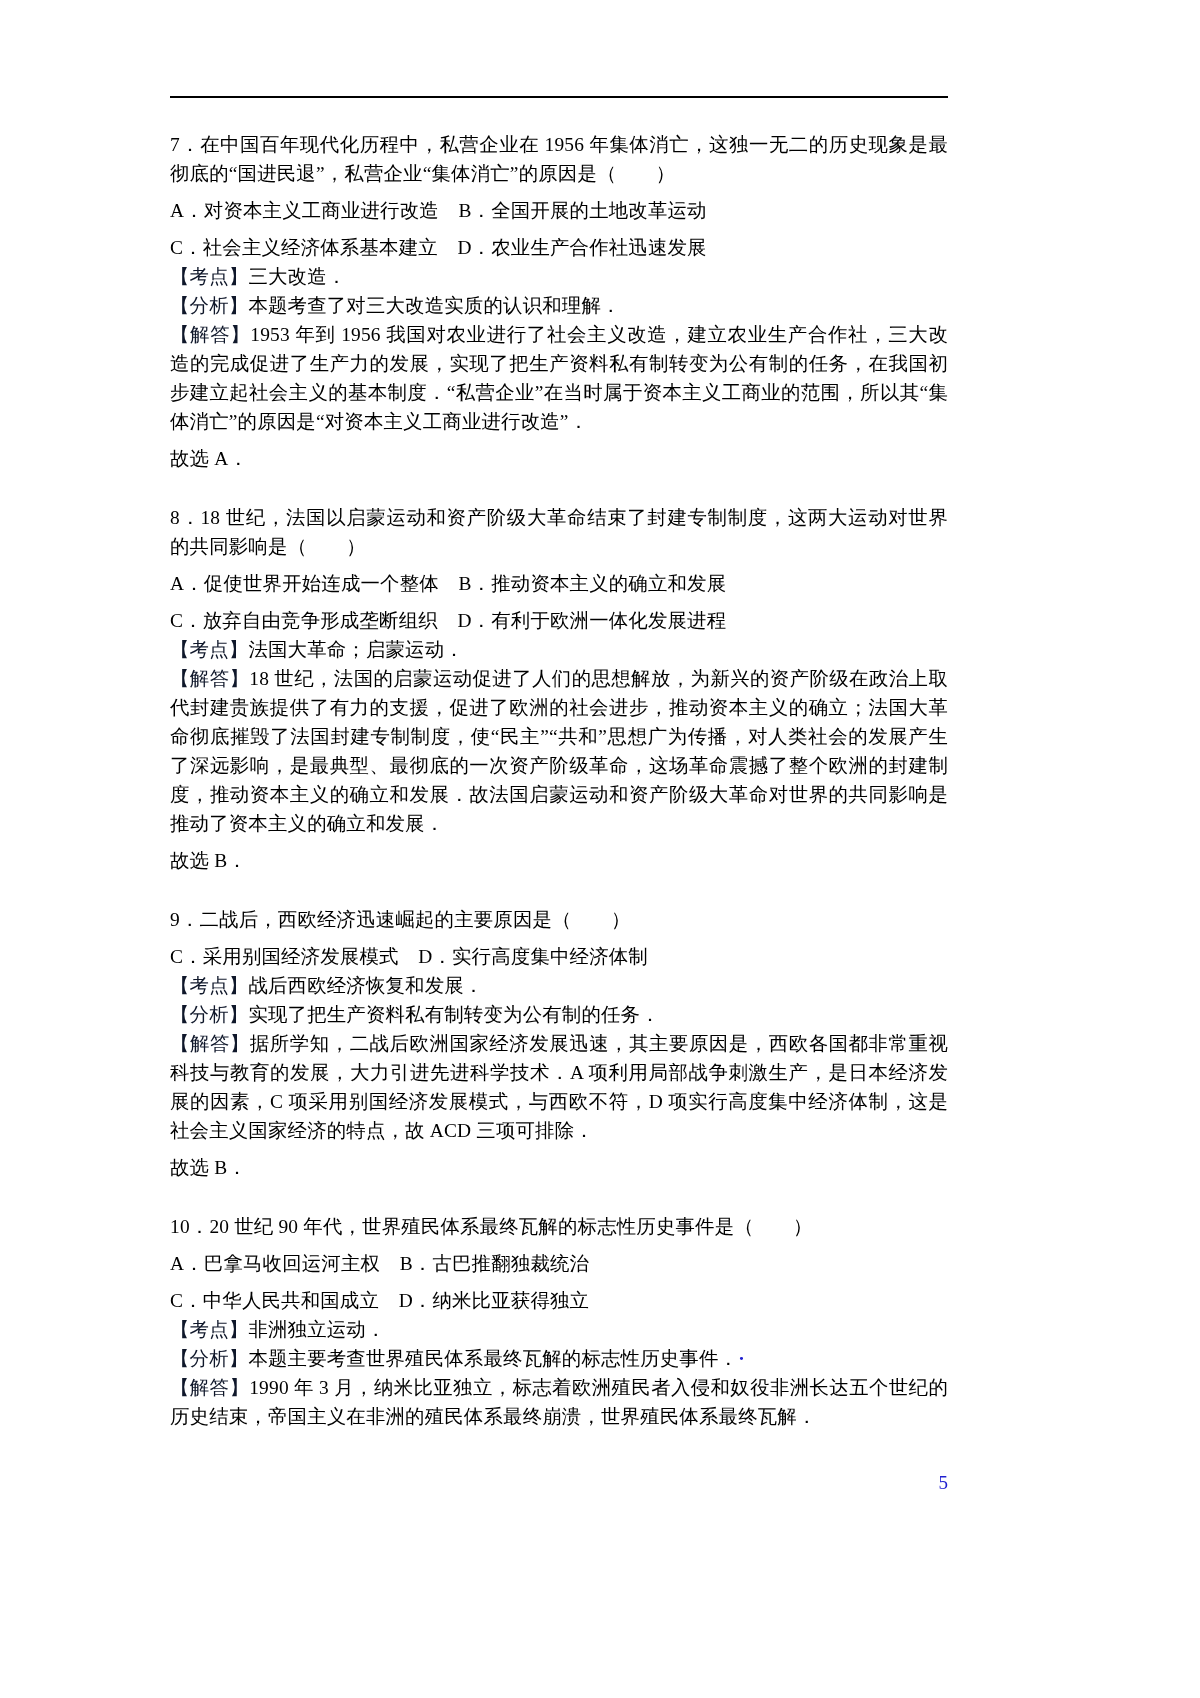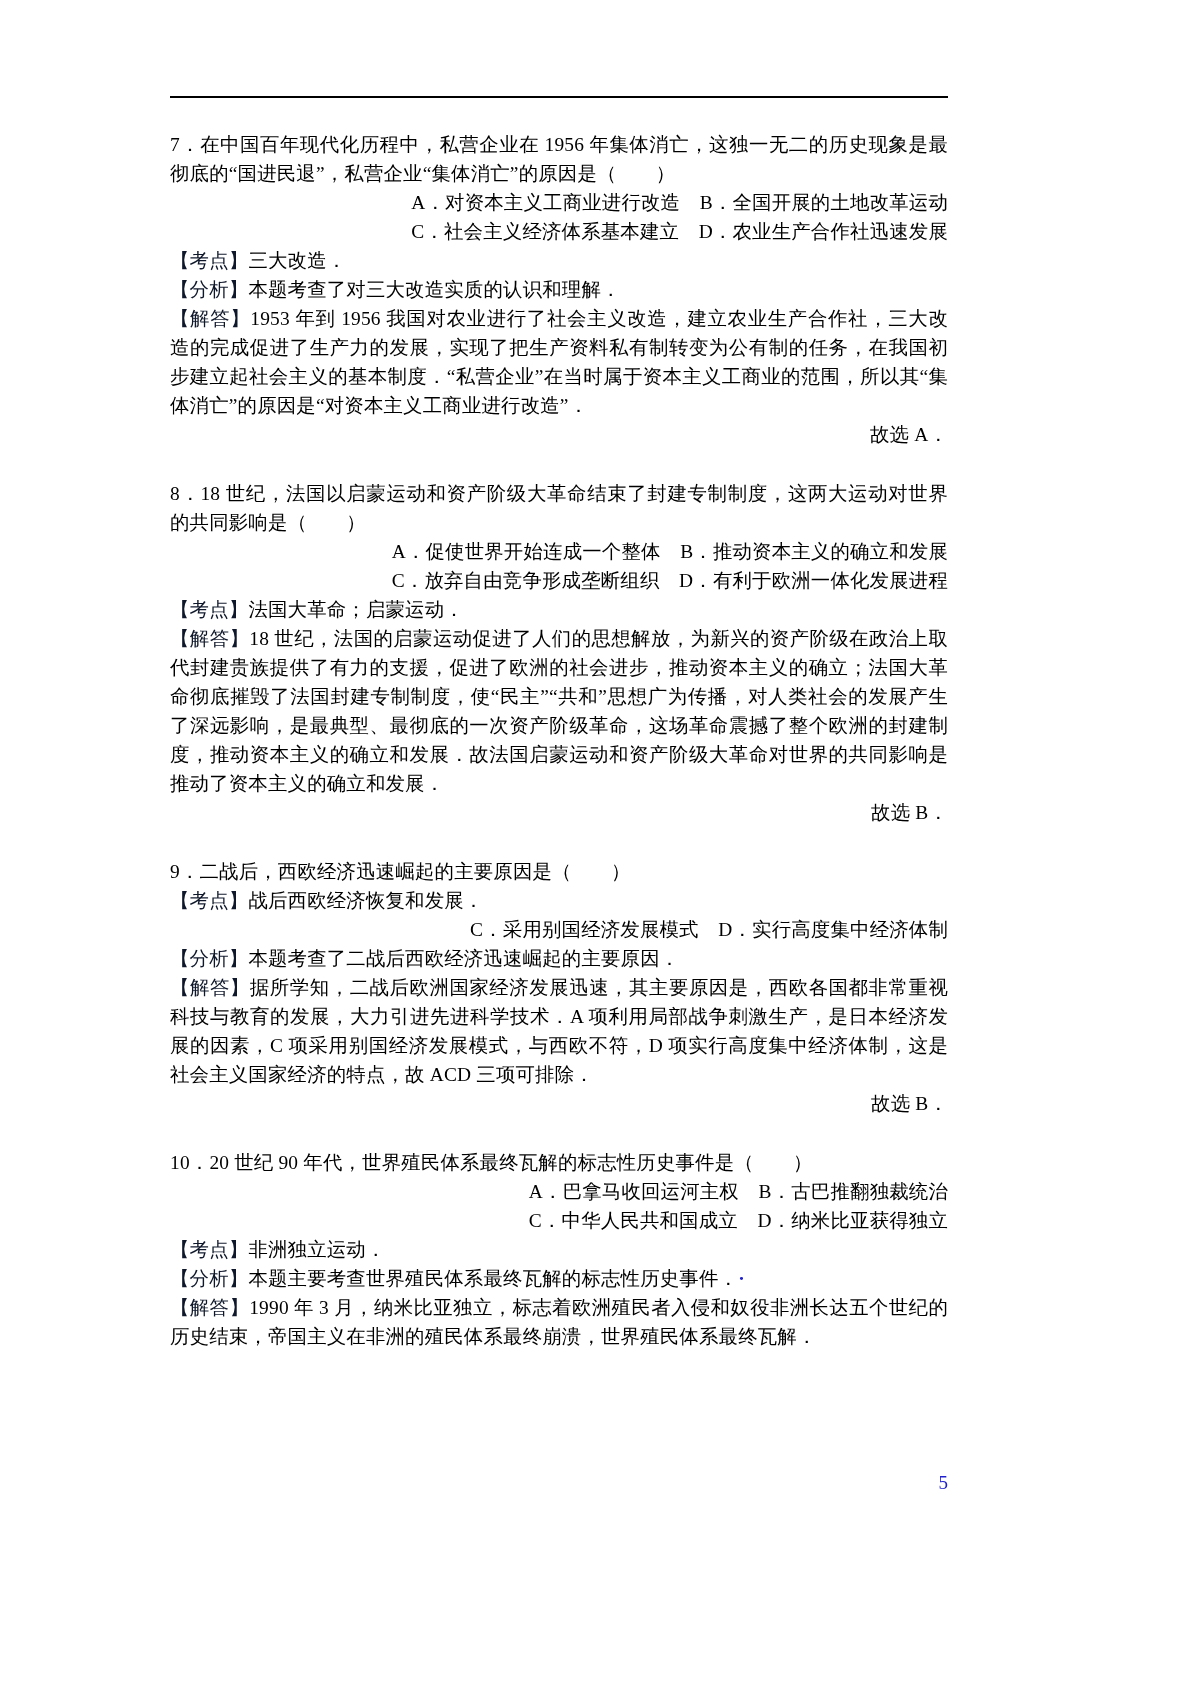--- a/index.html
+++ b/index.html
@@ -29,21 +29,22 @@
     width: 100%;
   }
   p.line {
     margin: 0;
     font-size: 19.4px;
     line-height: 29px;
     text-align: justify;
     letter-spacing: 0.2px;
   }
   p.single {
-    text-align: right;
+    text-align: left;
+    margin-top: 8px;
   }
   .q {
     margin-top: 30px;
   }
   .q:first-of-type {
     margin-top: 0;
   }
   .label {
     color: #0f172a;
   }
@@ -82,23 +83,23 @@
       <p class="line">8．18 世纪，法国以启蒙运动和资产阶级大革命结束了封建专制制度，这两大运动对世界的共同影响是（　　）</p>
       <p class="line single">A．促使世界开始连成一个整体　B．推动资本主义的确立和发展</p>
       <p class="line single">C．放弃自由竞争形成垄断组织　D．有利于欧洲一体化发展进程</p>
       <p class="line"><span class="label">【考点】</span><span>法国大革命；启蒙运动．</span></p>
       <p class="line"><span class="label">【解答】</span><span>18 世纪，法国的启蒙运动促进了人们的思想解放，为新兴的资产阶级在政治上取代封建贵族提供了有力的支援，促进了欧洲的社会进步，推动资本主义的确立；法国大革命彻底摧毁了法国封建专制制度，使“民主”“共和”思想广为传播，对人类社会的发展产生了深远影响，是最典型、最彻底的一次资产阶级革命，这场革命震撼了整个欧洲的封建制度，推动资本主义的确立和发展．故法国启蒙运动和资产阶级大革命对世界的共同影响是推动了资本主义的确立和发展．</span></p>
       <p class="line single">故选 B．</p>
     </section>
 
     <section class="q">
       <p class="line">9．二战后，西欧经济迅速崛起的主要原因是（　　）</p>
+      <p class="line single">C．采用别国经济发展模式　D．实行高度集中经济体制</p>
       <p class="line"><span class="label">【考点】</span><span>战后西欧经济恢复和发展．</span></p>
-      <p class="line single">C．采用别国经济发展模式　D．实行高度集中经济体制</p>
-      <p class="line"><span class="label">【分析】</span><span>本题考查了二战后西欧经济迅速崛起的主要原因．</span></p>
+      <p class="line"><span class="label">【分析】</span><span>实现了把生产资料私有制转变为公有制的任务．</span></p>
       <p class="line"><span class="label">【解答】</span><span>据所学知，二战后欧洲国家经济发展迅速，其主要原因是，西欧各国都非常重视科技与教育的发展，大力引进先进科学技术．A 项利用局部战争刺激生产，是日本经济发展的因素，C 项采用别国经济发展模式，与西欧不符，D 项实行高度集中经济体制，这是社会主义国家经济的特点，故 ACD 三项可排除．</span></p>
       <p class="line single">故选 B．</p>
     </section>
 
     <section class="q">
       <p class="line">10．20 世纪 90 年代，世界殖民体系最终瓦解的标志性历史事件是（　　）</p>
       <p class="line single">A．巴拿马收回运河主权　B．古巴推翻独裁统治</p>
       <p class="line single">C．中华人民共和国成立　D．纳米比亚获得独立</p>
       <p class="line"><span class="label">【考点】</span><span>非洲独立运动．</span></p>
       <p class="line"><span class="label">【分析】</span><span>本题主要考查世界殖民体系最终瓦解的标志性历史事件．</span><span class="mark">·</span></p>

